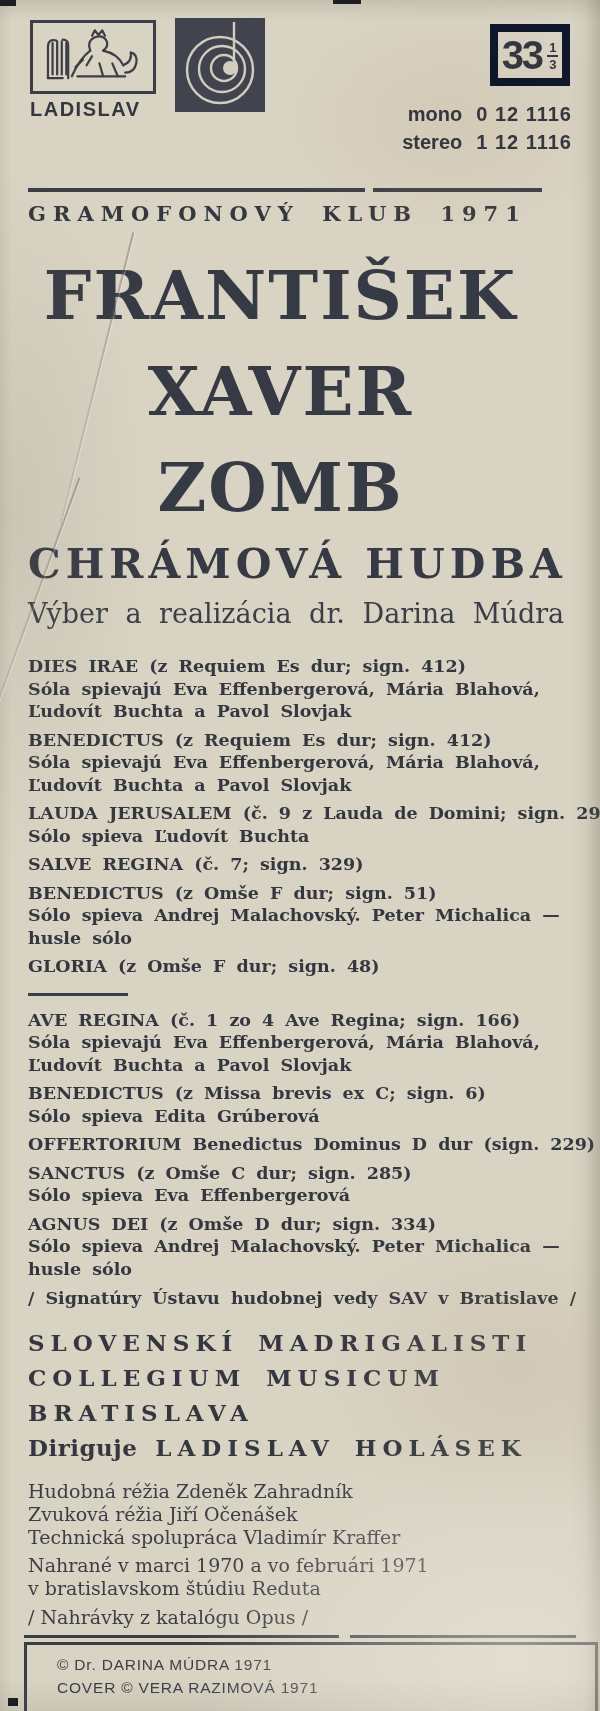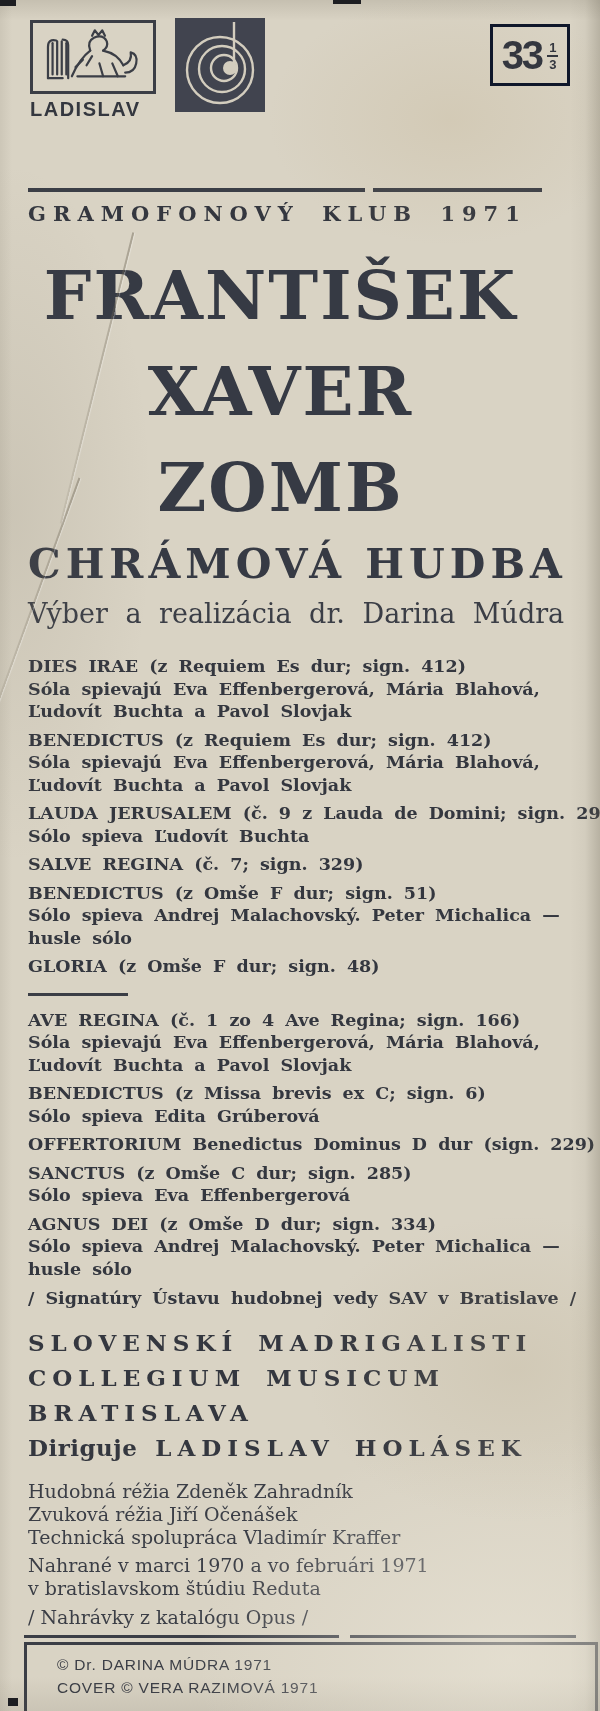--- a/index.html
+++ b/index.html
@@ -34,21 +34,21 @@
 
   
   .masthead{position:relative;height:150px;}
   .brand{position:absolute;left:2px;top:2px;width:132px;}
   .lion-box{width:126px;height:74px;border:3px solid #3b3e46;box-sizing:border-box;background:transparent;}
   .brand-name{font-family:"Liberation Sans",sans-serif;font-weight:bold;font-size:20px;
     letter-spacing:1.5px;margin-top:4px;color:#34373f;}
   .spiral-box{position:absolute;left:147px;top:0;width:90px;height:94px;background:#41444f;}
   .issue{position:absolute;right:0;top:6px;text-align:right;}
   .speed-badge{display:inline-flex;align-items:center;justify-content:center;
-    width:80px;height:62px;border:3px solid #0f172a;box-sizing:border-box;
+    width:80px;height:62px;border:8px solid #0f172a;box-sizing:border-box;
     font-family:"Liberation Sans",sans-serif;font-weight:bold;color:#34373f;margin-right:2px;}
   .speed-big{font-size:40px;line-height:1;letter-spacing:-2px;}
   .frac{display:inline-flex;flex-direction:column;align-items:center;font-size:13px;line-height:1;
     margin-left:5px;margin-top:2px;}
   .frac .num{border-bottom:2px solid #34373f;padding:0 2px 1px 2px;}
   .frac .den{padding-top:1px;}
   .catalog{margin-top:14px;font-family:"Liberation Sans",sans-serif;font-weight:bold;
     font-size:20px;color:#34373f;line-height:28px;}
   .cat-row{display:flex;justify-content:flex-end;gap:14px;}
   .cat-label{}
@@ -146,20 +146,30 @@
     </div>
 
     <div class="issue">
       <div class="speed-badge">
         <span class="speed-big">33</span>
         <span class="frac">
           <span class="num">1</span>
           <span class="den">3</span>
         </span>
       </div>
+      <div class="catalog">
+        <div class="cat-row">
+          <span class="cat-label">mono</span>
+          <span class="cat-num">0 12 1116</span>
+        </div>
+        <div class="cat-row">
+          <span class="cat-label">stereo</span>
+          <span class="cat-num">1 12 1116</span>
+        </div>
+      </div>
     </div>
   </header>
 
   <div class="rule"></div>
   <div class="series">GRAMOFONOVÝ KLUB 1971</div>
 
   <h1 class="title">
     <div>FRANTIŠEK</div>
     <div>XAVER</div>
     <div>ZOMB</div>

